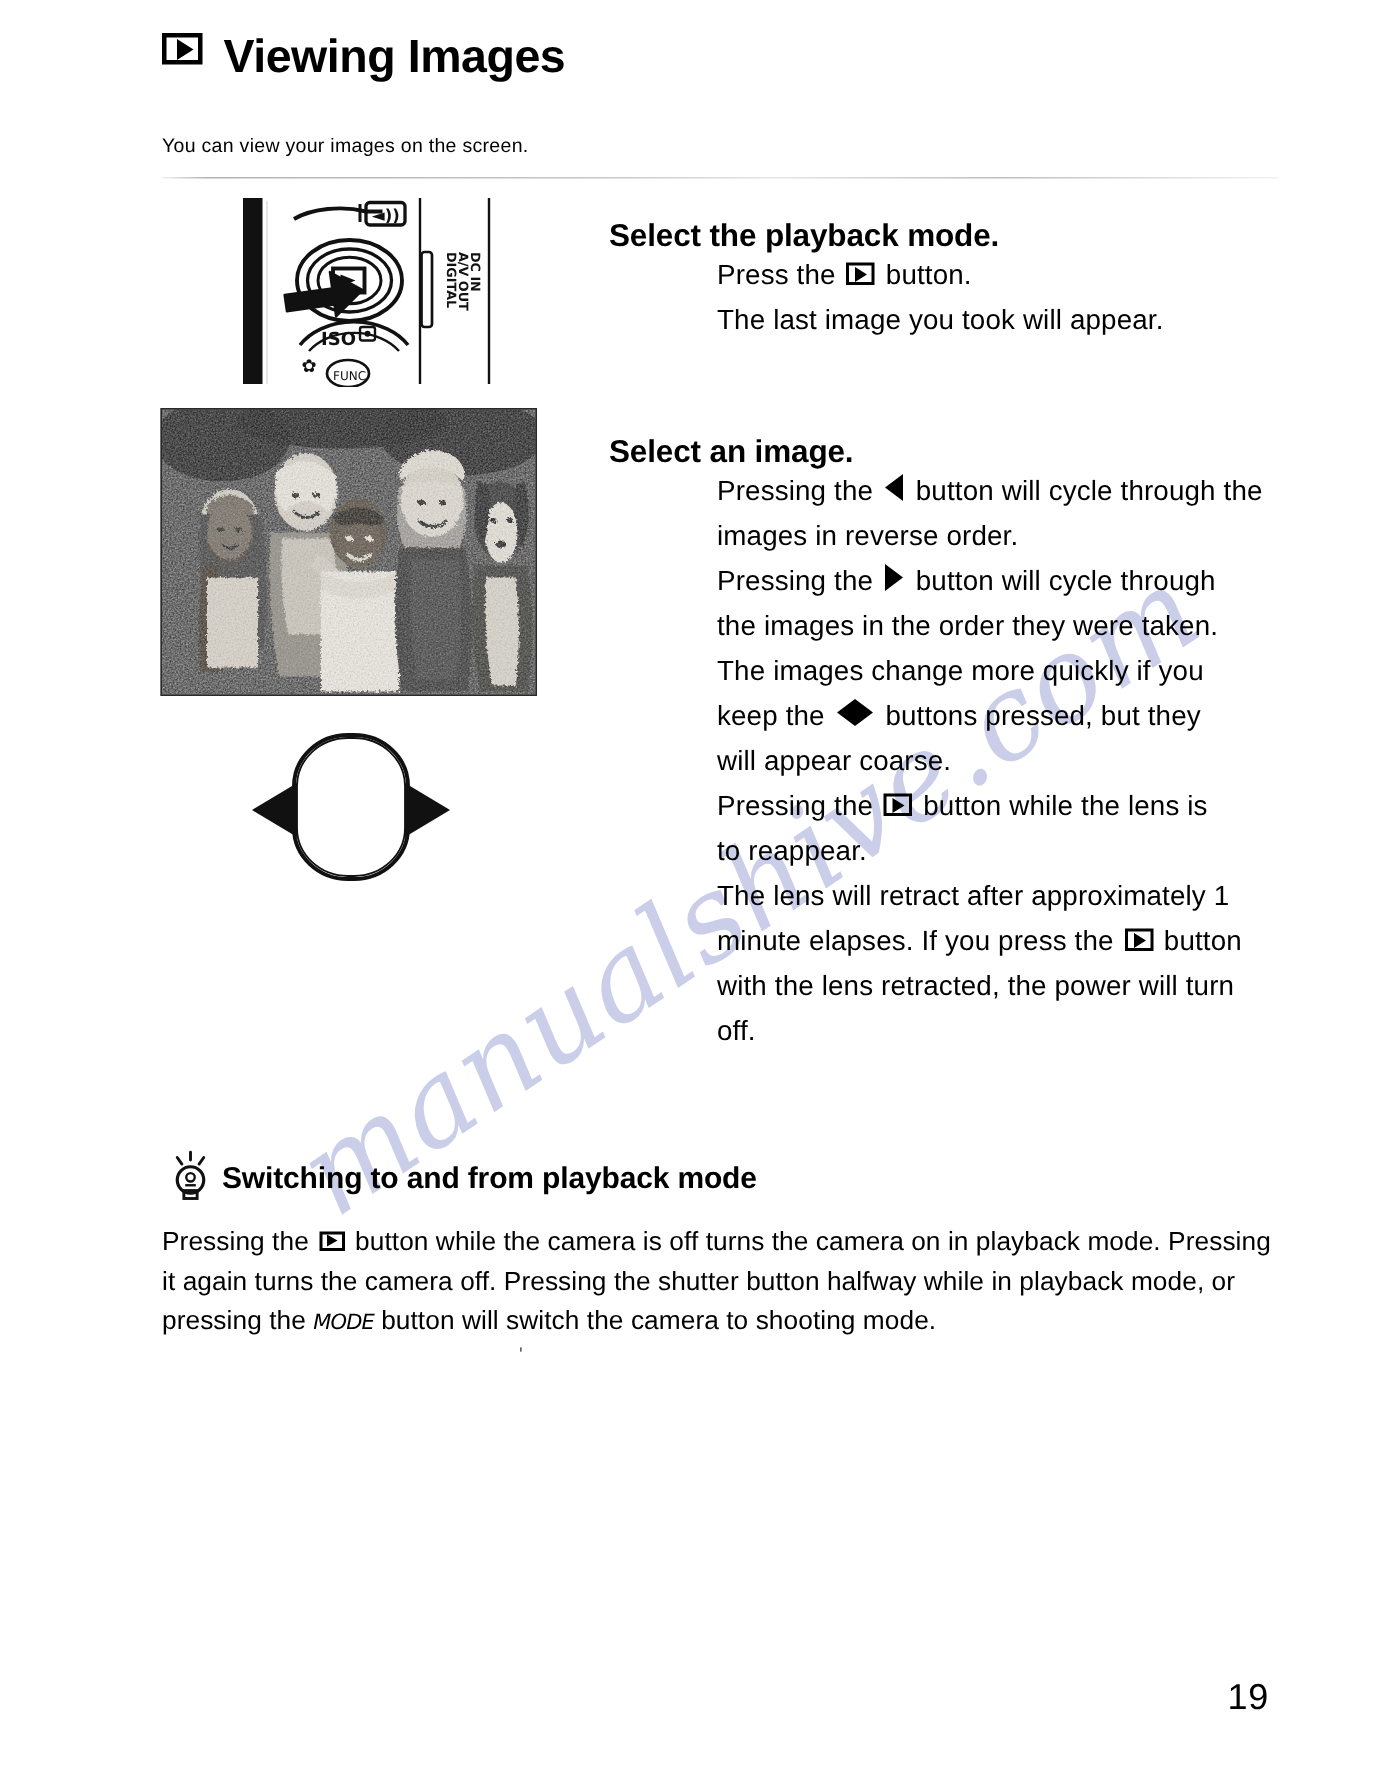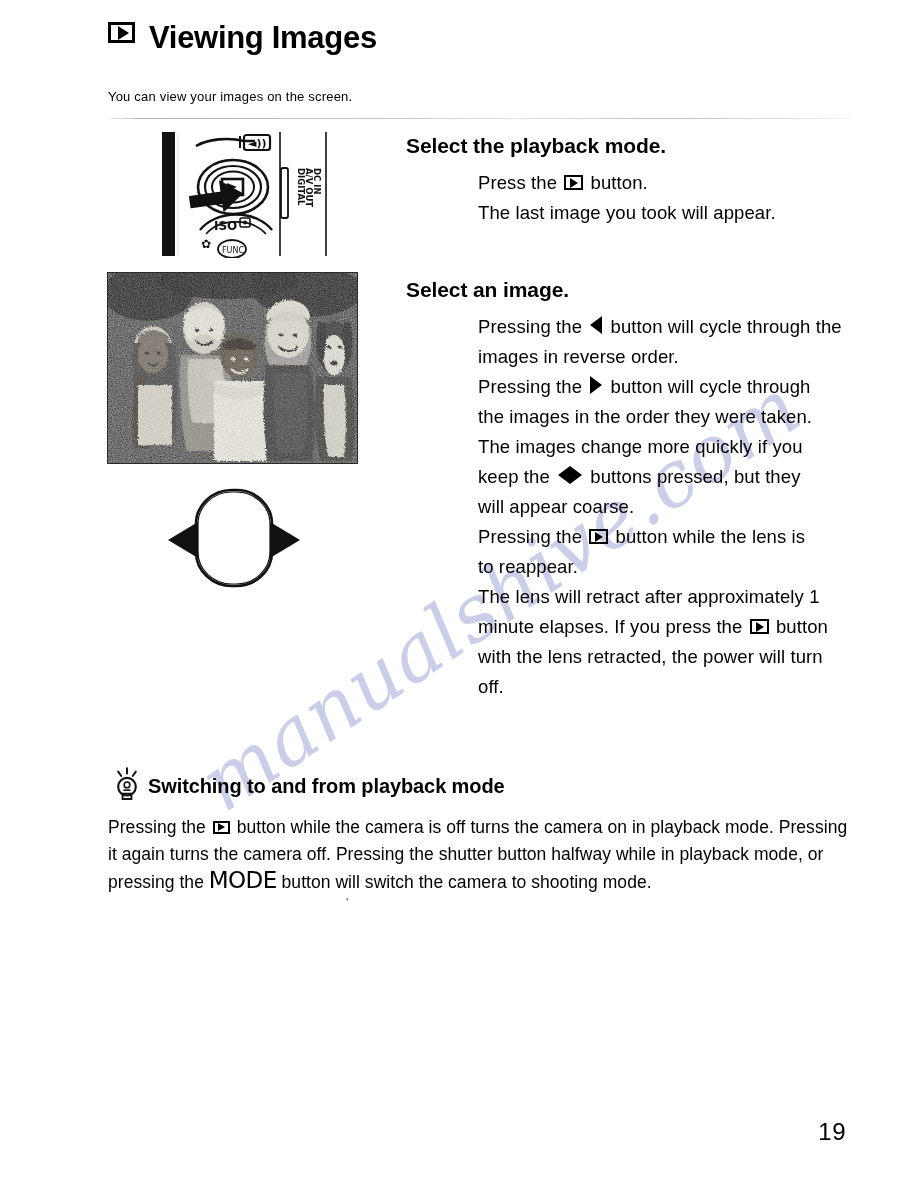--- a/index.html
+++ b/index.html
@@ -106,20 +106,21 @@
       rgba(0,0,0,0.06) 0%, rgba(0,0,0,0.30) 4%, rgba(0,0,0,0.22) 40%,
       rgba(0,0,0,0.10) 55%, rgba(0,0,0,0.26) 75%, rgba(0,0,0,0.05) 100%);
   }
 
   
   .step-head {
     position: absolute;
     font-size: 21px;
     font-weight: bold;
     letter-spacing: -0.1px;
+    margin-top: 12px;
   }
   .step-body {
     position: absolute;
     font-size: 18.5px;
     line-height: 30px;
     letter-spacing: 0.1px;
     margin-left: 48px;
   }
   .step-body .line { display: block; white-space: nowrap; }
 
@@ -219,22 +220,23 @@
   }
   .tip-body .ico-pb { width: 17px; height: 13.5px; border-width: 2.2px; }
   .tip-body .ico-pb::after {
     left: 3.5px;
     border-left-width: 7px;
     border-top-width: 4.5px;
     border-bottom-width: 4.5px;
   }
   .mode-word {
     font-family: "DejaVu Sans", sans-serif;
-    font-size: 23px;
+    font-size: 14px;
     letter-spacing: -0.6px;
+    font-style: italic;
   }
 
   .stray-mark {
     position: absolute;
     left: 346px;
     top: 895px;
     font-size: 13px;
     color: #555;
   }
 

